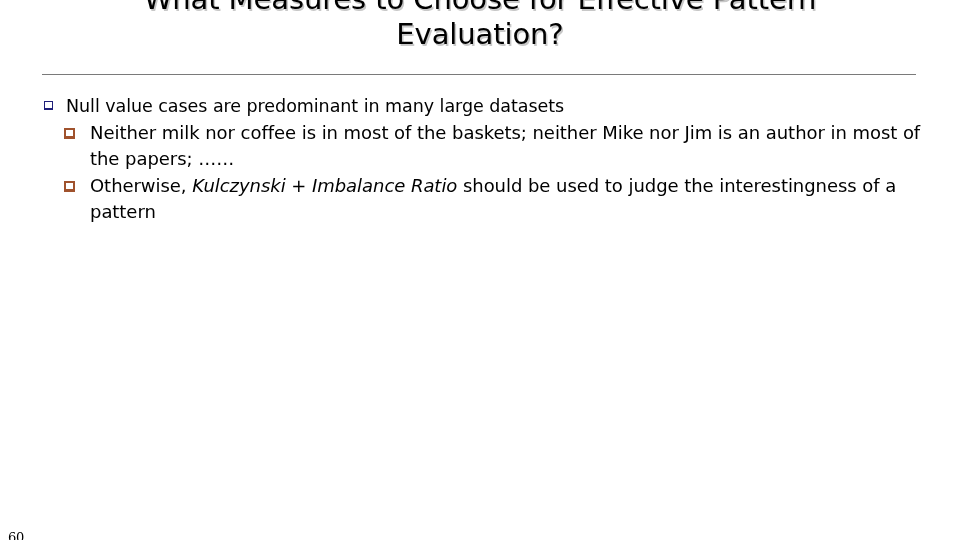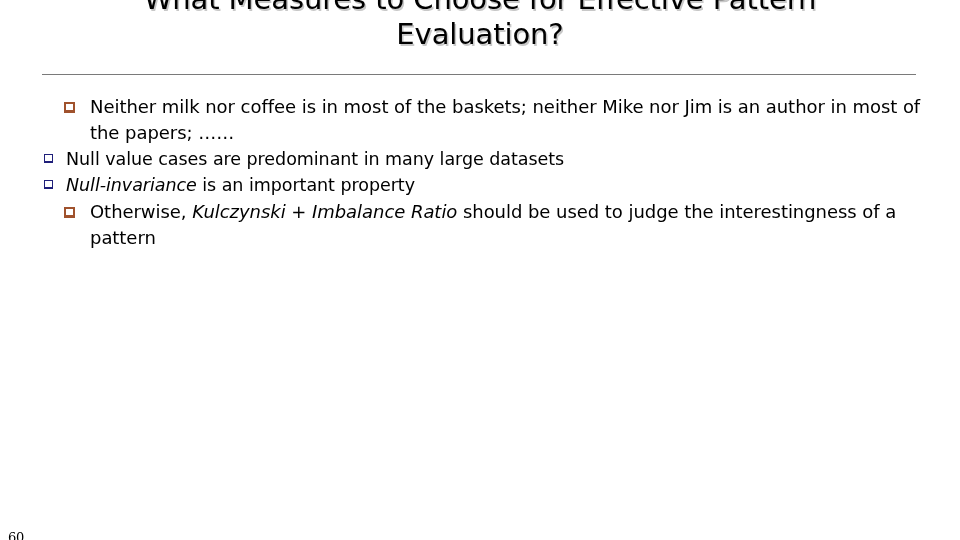--- a/index.html
+++ b/index.html
@@ -131,34 +131,30 @@
 </head>
 <body>
 
 <div id="slide-title">What Measures to Choose for Effective Pattern
 Evaluation?</div>
 
 <div id="title-divider"></div>
 
 <div id="body-list">
 
+  <div class="bullet-row level-1">
+    <span class="bullet-marker"></span>
+    <span class="bullet-text">Null value cases are predominant in many large datasets</span>
+  </div>
+
   <div class="bullet-row level-2">
     <span class="bullet-marker"></span>
     <span class="bullet-text">Neither milk nor coffee is in most of the baskets; neither Mike nor Jim is an author in most of the papers; ……</span>
   </div>
 
-  <div class="bullet-row level-1">
-    <span class="bullet-marker"></span>
-    <span class="bullet-text">Null value cases are predominant in many large datasets</span>
-  </div>
-
-  <div class="bullet-row level-1">
-    <span class="bullet-marker"></span>
-    <span class="bullet-text"><span class="em-italic">Null-invariance</span><span> is an important property</span></span>
-  </div>
 
 
   <div class="bullet-row level-2">
     <span class="bullet-marker"></span>
     <span class="bullet-text"><span>Otherwise, </span><span class="em-italic">Kulczynski + Imbalance Ratio</span><span> should be used to judge the interestingness of a pattern</span></span>
   </div>
 
 </div>
 
 <div id="page-number">60</div>

